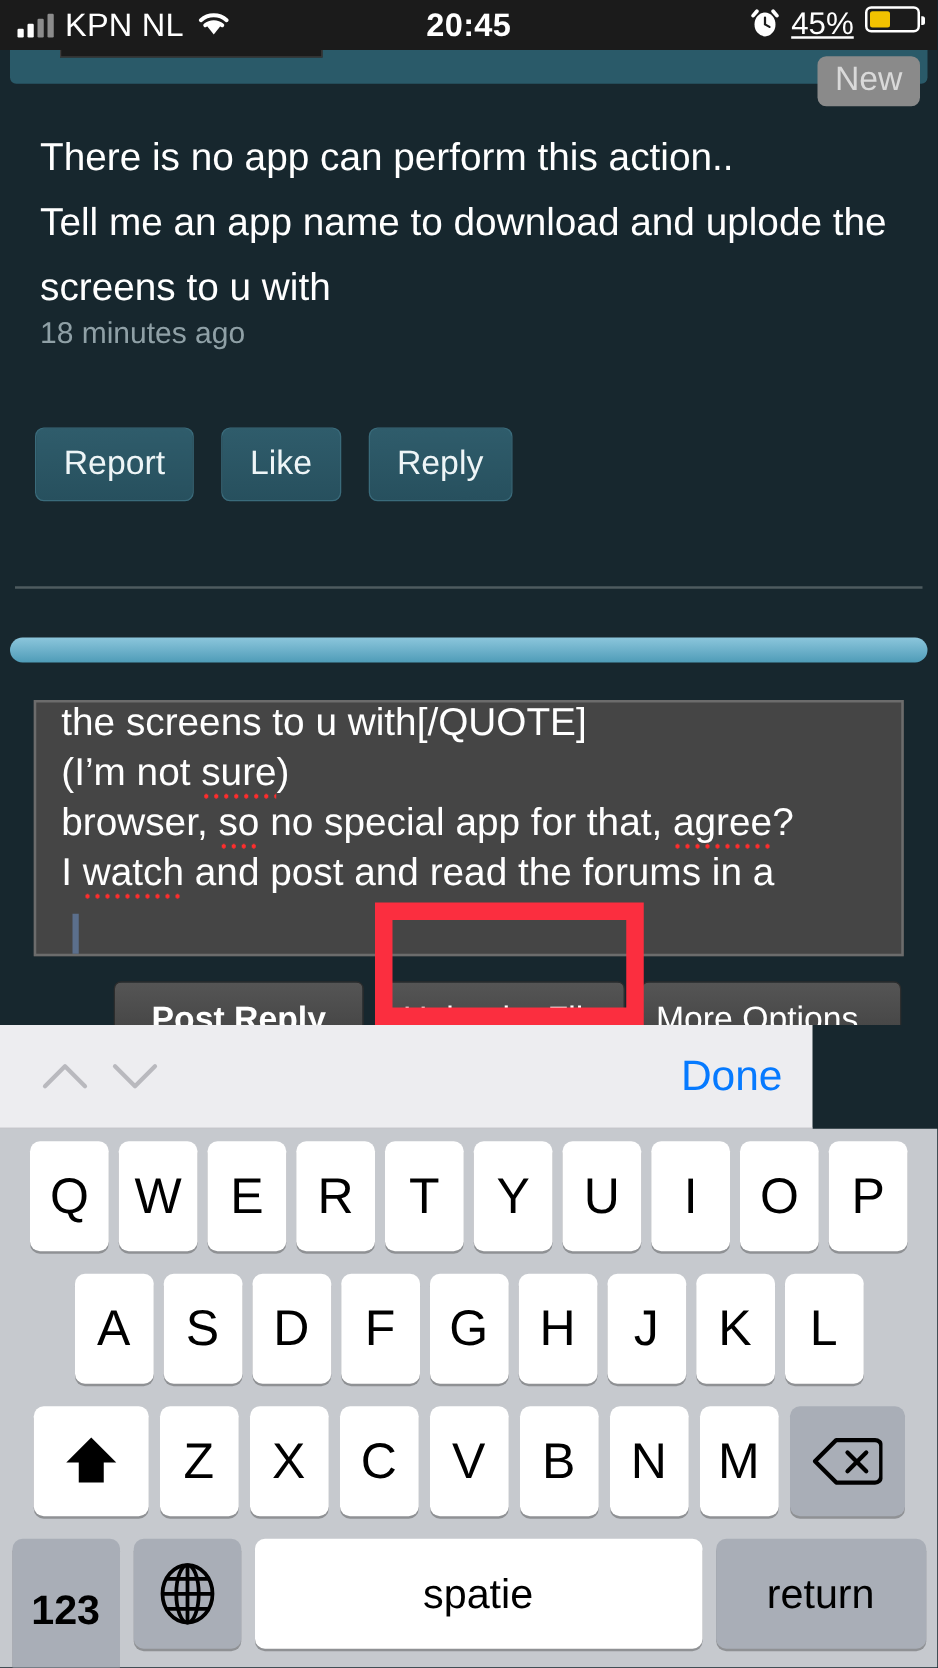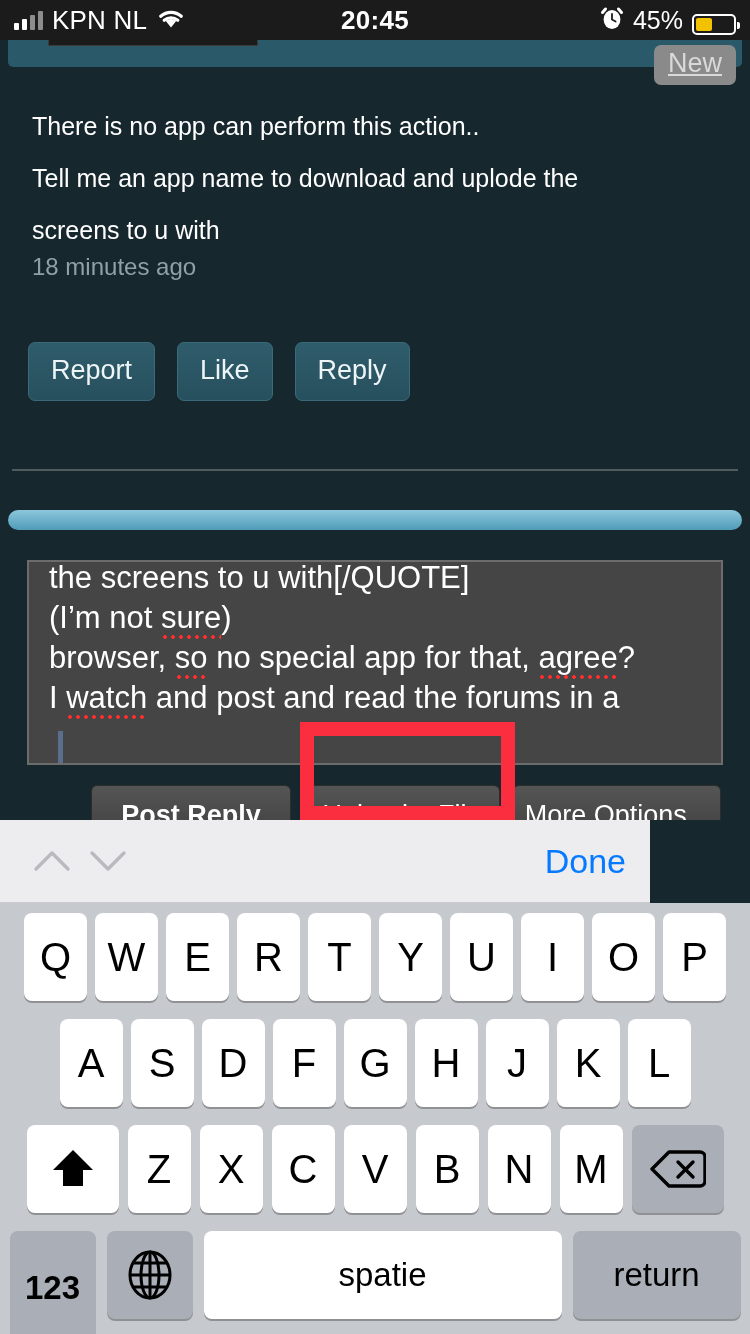--- a/index.html
+++ b/index.html
@@ -13,21 +13,21 @@
 
   
   .statusbar {
     position:absolute; top:0; left:0; width:750px; height:40px;
     background:#1b1b1b; color:#fff;
     display:flex; align-items:center; padding:0 14px;
   }
   .sb-left { display:flex; align-items:center; gap:9px; flex:0 0 auto; }
   .sb-center { position:absolute; left:0; width:750px; text-align:center;
                font-size:26px; font-weight:bold; letter-spacing:.3px; pointer-events:none; }
-  .sb-right { margin-left:auto; display:flex; align-items:flex-end; gap:9px; z-index:2; }
+  .sb-right { margin-left:auto; display:flex; align-items:flex-start; gap:9px; z-index:2;text-decoration:underline; }
   .carrier { font-size:26px; font-weight:500; letter-spacing:.2px; }
   .bars { display:flex; align-items:flex-end; gap:3px; height:20px; }
   .bars i { display:block; width:5px; background:#fff; border-radius:1px; }
   .bars i:nth-child(1){height:7px;background:#fff;}
   .bars i:nth-child(2){height:11px;background:#fff;}
   .bars i:nth-child(3){height:15px;background:#8c8c8c;}
   .bars i:nth-child(4){height:19px;background:#8c8c8c;}
   .pct { font-size:25px; font-weight:500; }
   .battery {
     width:44px;height:21px;border:2px solid #fff;border-radius:5px;position:relative;
@@ -44,26 +44,26 @@
     position:absolute; top:0; left:8px; width:734px; height:27px;
     background:#2a5a69; border-radius:0 0 5px 5px;
   }
   .tophdr .nub {
     position:absolute; left:40px; top:-12px; width:210px; height:18px;
     background:#1b1b1b; border:1px solid #3b3b3b;
   }
   .new-badge {
     position:absolute; top:5px; right:14px;
     background:#8a8a8a; color:#d9d9d9;
-    font-size:27px; padding:5px 14px 8px; border-radius:7px; line-height:1;text-decoration:underline;
+    font-size:27px; padding:5px 14px 8px; border-radius:7px; line-height:1;
   }
 
   .post-body { position:absolute; top:60px; left:32px; width:690px; }
   .post-body p {
-    color:#ffffff; font-size:25px; line-height:52px; font-weight:400;
+    color:#ffffff; font-size:31px; line-height:52px; font-weight:400;
   }
   .timestamp { position:absolute; top:213px; left:32px; color:#8fa0a6; font-size:24px; }
 
   .action-row { position:absolute; top:302px; left:28px; display:flex; gap:22px; }
   .act-btn {
     background:linear-gradient(#2f5c6b,#27505e);
     color:#eef5f7; font-size:27px;
     padding:14px 22px 16px; border-radius:7px;
     border:1px solid #3a6b7b; line-height:1;
   }

